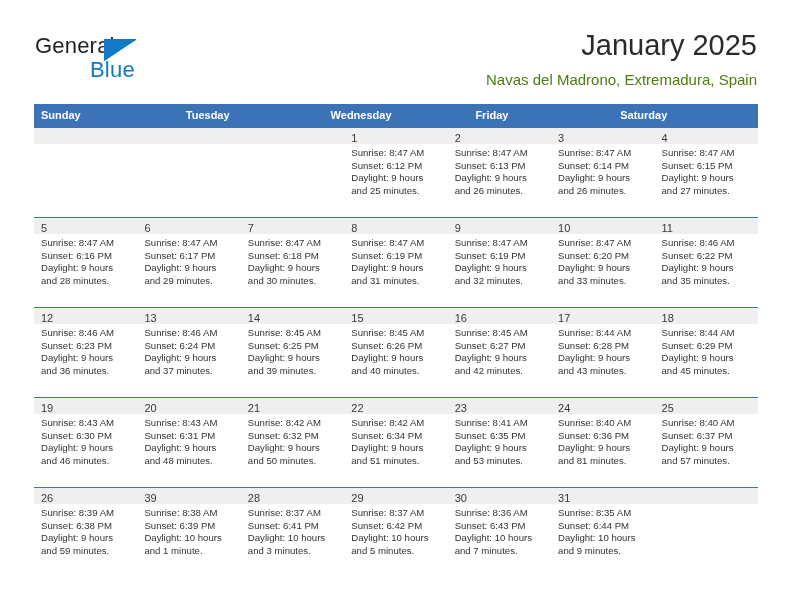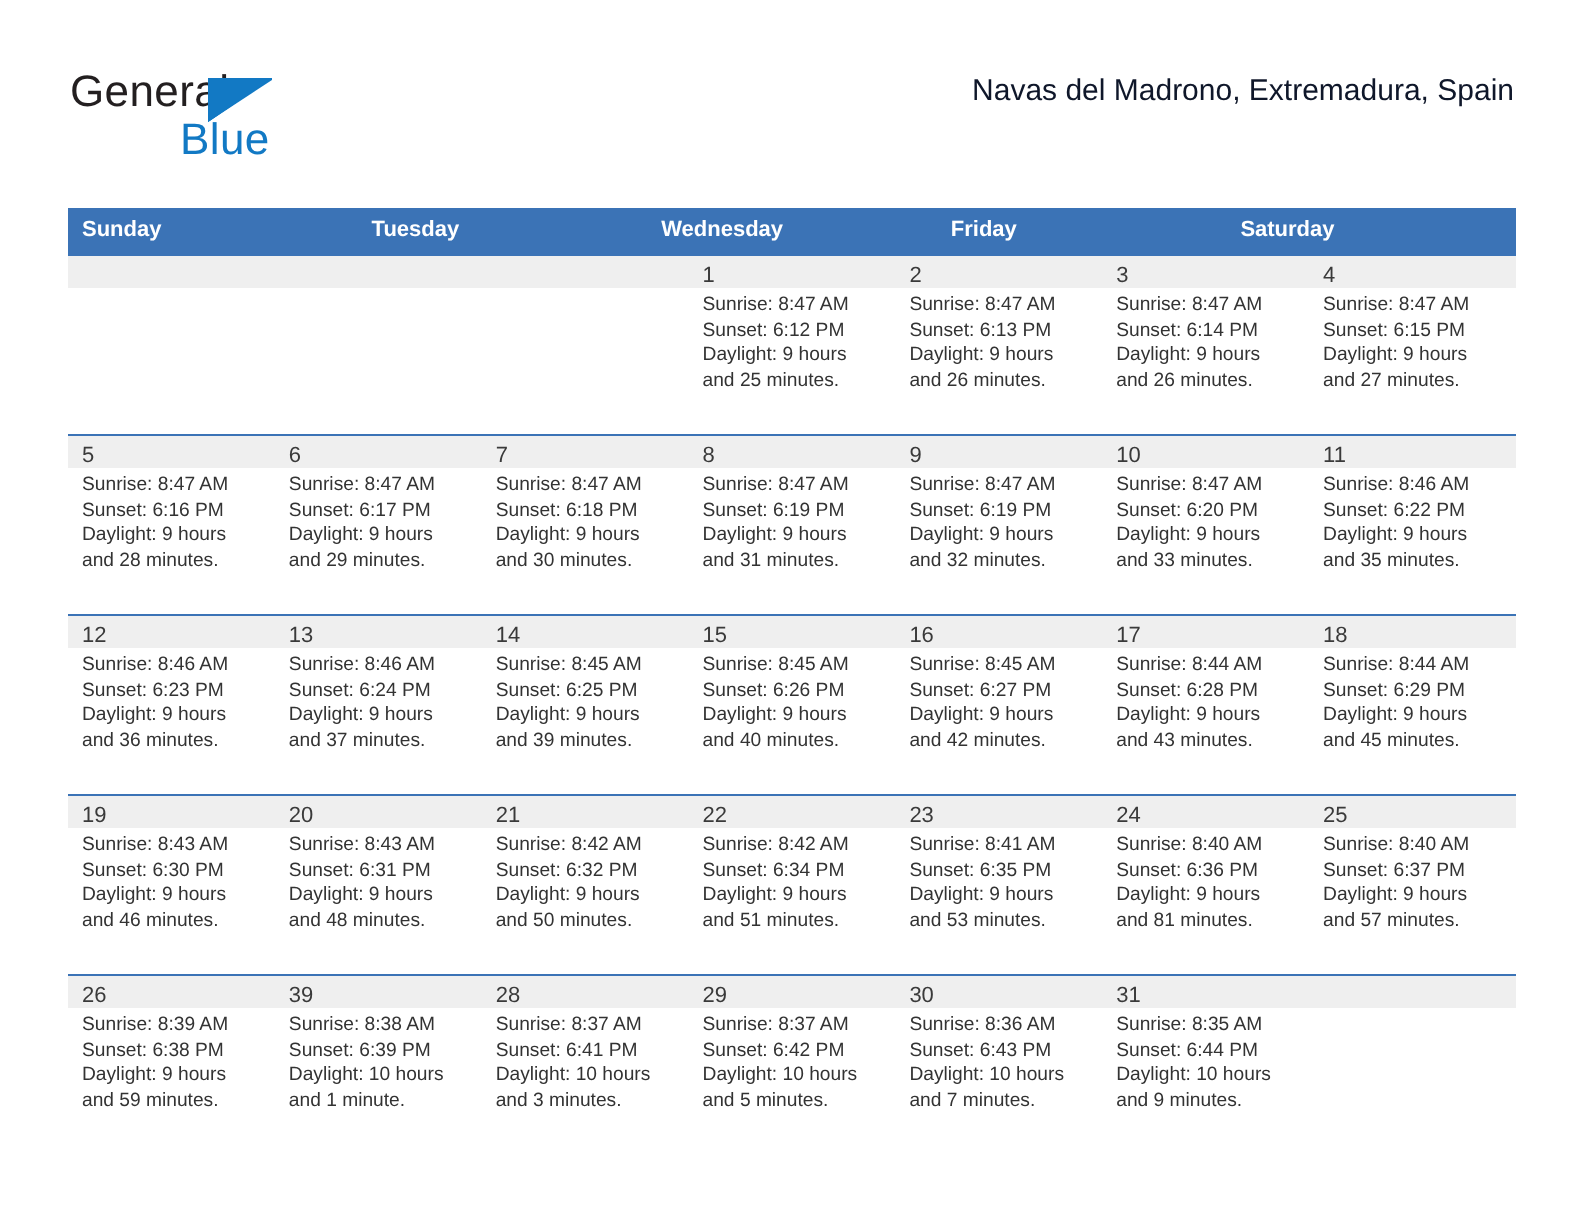--- a/index.html
+++ b/index.html
@@ -69,21 +69,21 @@
   }
   .month-title {
     font-size: 29px;
     color: #2a2a2a;
     line-height: 34px;
     white-space: nowrap;
     font-weight: normal;
   }
   .location {
     font-size: 15px;
-    color: #0f172a;
+    color: #4d7c0f;
     line-height: 20px;
     margin-top: 8px;
     white-space: nowrap;
   }
 
   
   .calendar {
     position: absolute;
     left: 34px;
     top: 104px;
@@ -155,20 +155,21 @@
         <svg width="32" height="22" viewBox="0 0 32 22" xmlns="http://www.w3.org/2000/svg">
           <polygon points="0,0 32,0 0,22" fill="#1279c4" transform="translate(0,0)"></polygon>
           <polygon points="0,0 32,0 32,1 0,22" fill="#1279c4"></polygon>
           <polygon points="0,0 32,0 0,22" fill="#1279c4"></polygon>
         </svg>
       </span>
       <span class="logo-blue">Blue</span>
     </div>
 
     <div class="title-block">
+      <div class="month-title">January 2025</div>
       <div class="location">Navas del Madrono, Extremadura, Spain</div>
     </div>
 
   </div>
 
   <div class="calendar">
     <div class="dow-row" id="dow-row">
         <div class="dow">Sunday</div>
         <div class="dow">Tuesday</div>
         <div class="dow">Wednesday</div>

